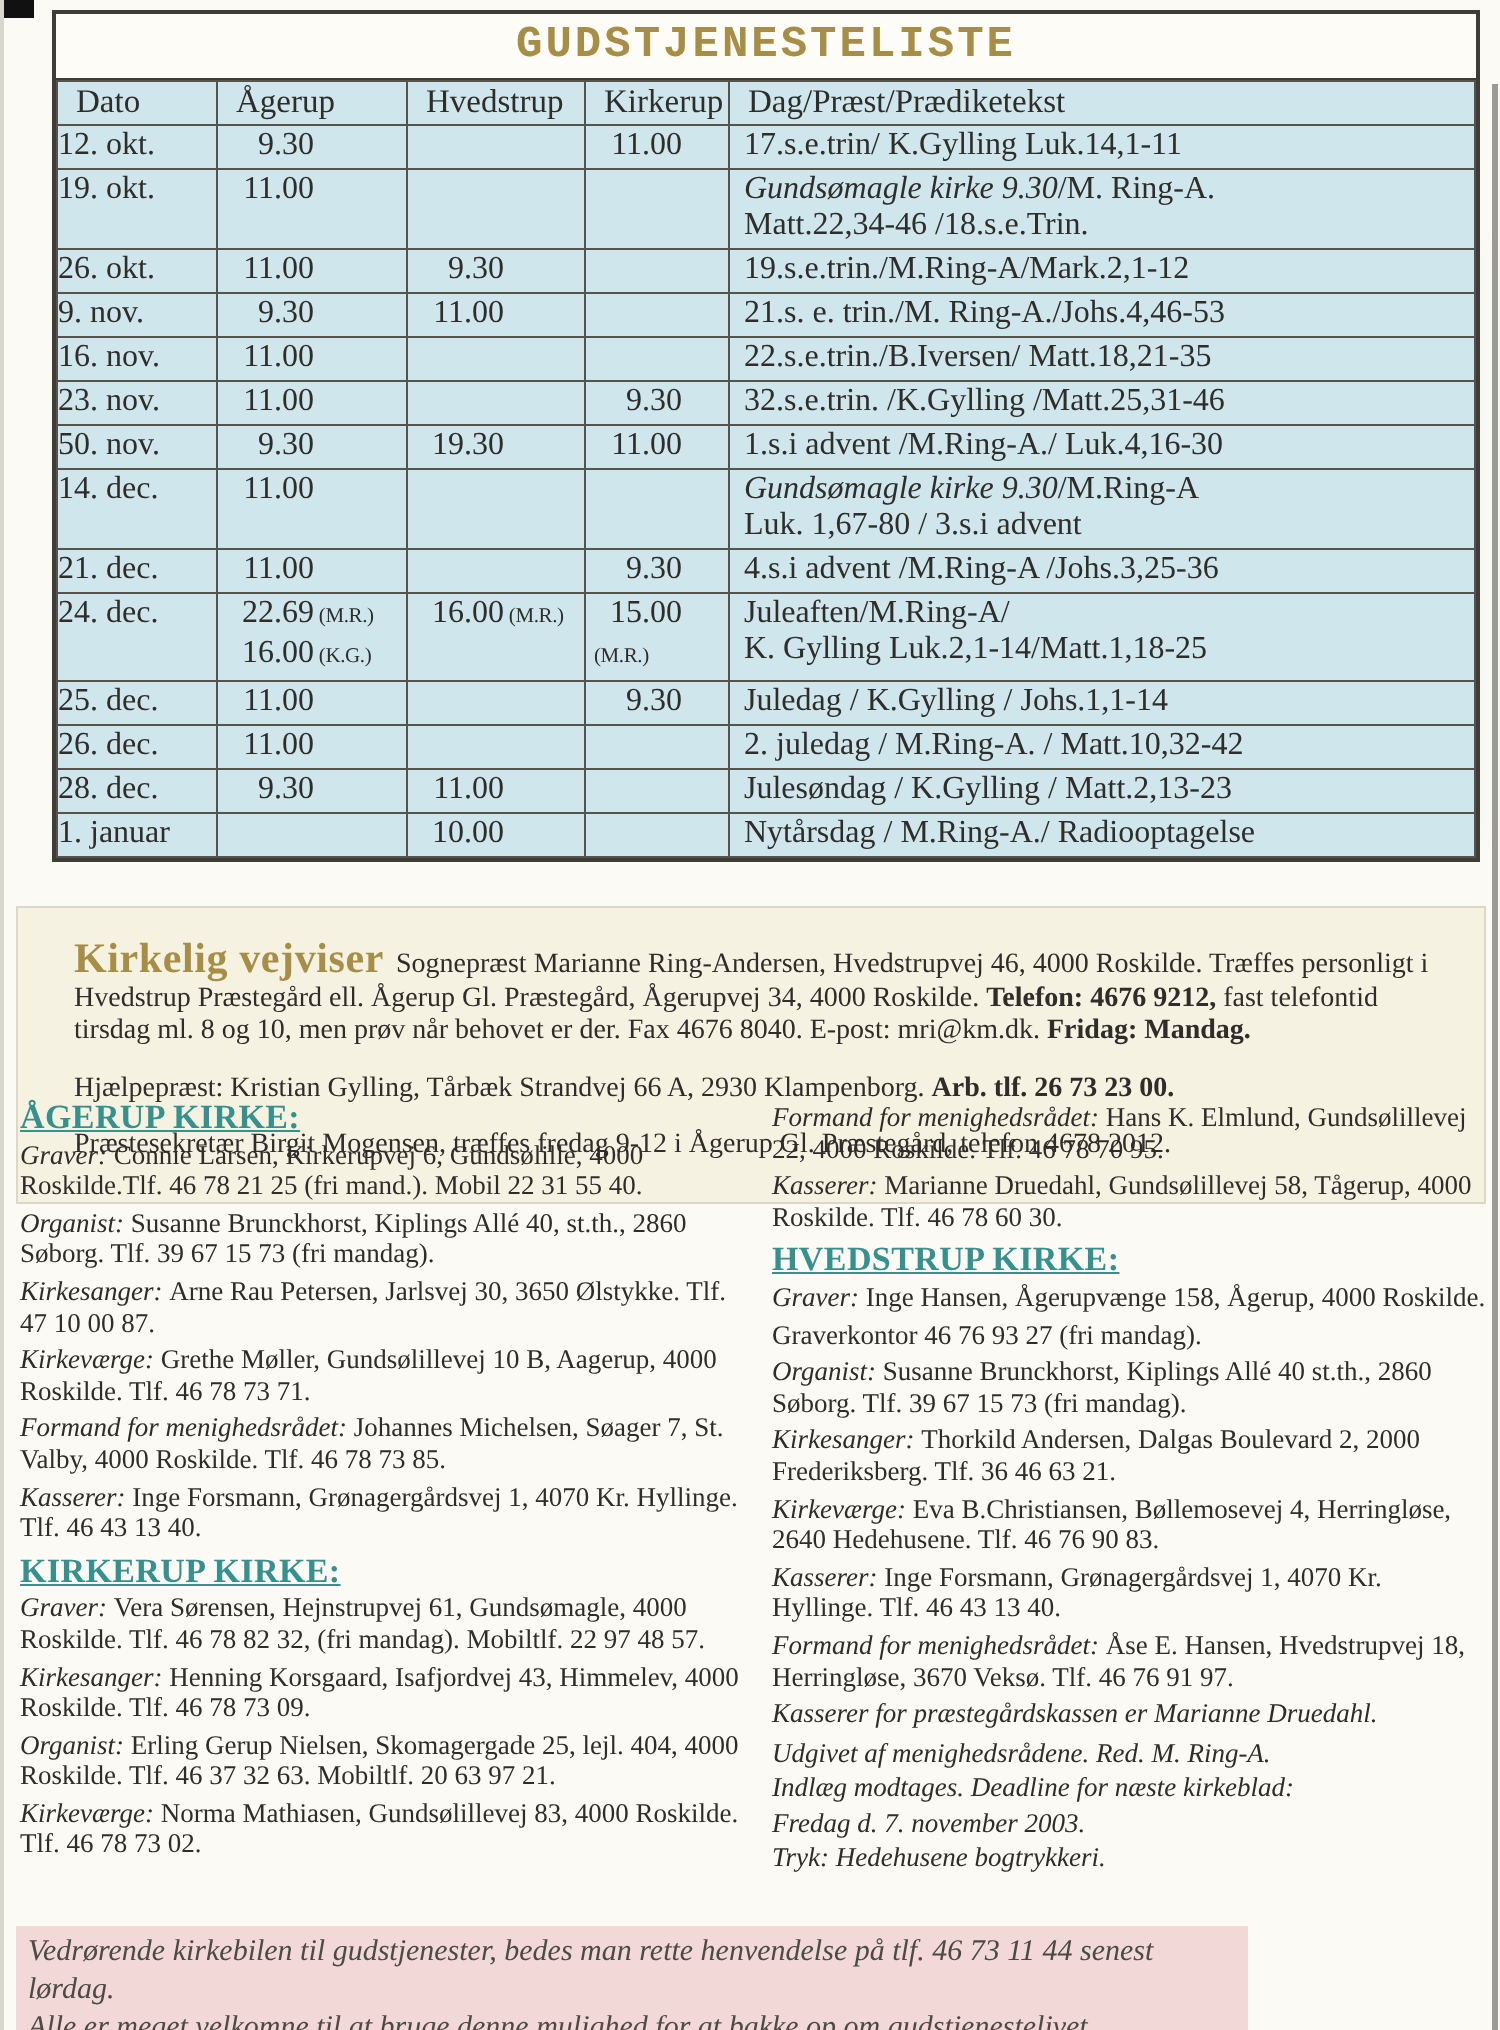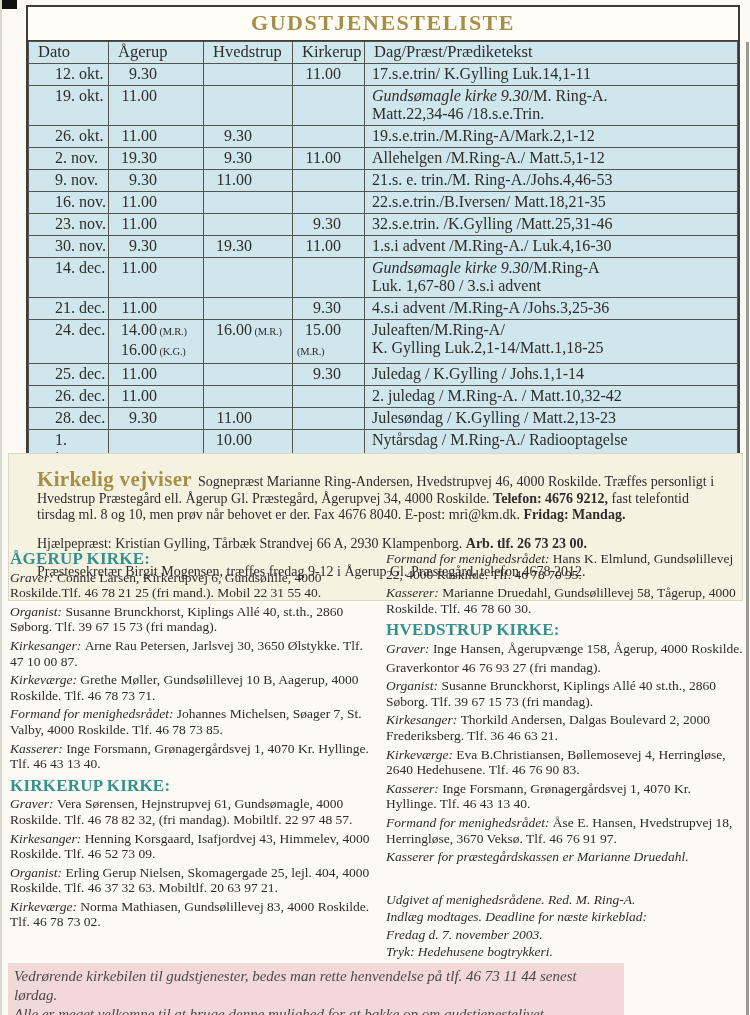--- a/index.html
+++ b/index.html
@@ -21,28 +21,28 @@
   
   .tablebox{
     position:absolute;left:26px;top:5px;width:714px;box-sizing:border-box;
     border:2px solid #3e3d38;background:var(--table-bg,#cfe6ed);
   }
   .title-band{
     background:#fdfcf6;border-bottom:1px solid #3e3d38;
     text-align:center;padding:3px 0 4px;
   }
   .title-band .t{
-    color:var(--gold,#a78e47);font-weight:bold;font-size:22px;letter-spacing:1.5px;
+    color:var(--gold,#a78e47);font-weight:bold;font-size:22px;letter-spacing:1.5px;font-family:Liberation Mono, monospace;
   }
   table.sched{width:100%;border-collapse:collapse;table-layout:fixed;}
   table.sched th, table.sched td{
     border:1px solid #55544c;vertical-align:top;font-size:16px;line-height:18px;
   }
   table.sched th{font-weight:normal;text-align:left;padding:1px 3px 2px 9px;font-size:16.5px;}
-  td.c-date{padding:1px 2px 2px 26px;}
+  td.c-date{padding:1px 2px 2px 0;}
   td.c-time{padding:1px 2px 2px 4px;}
   td.c-dag{padding:1px 4px 2px 7px;}
   .tnum{display:inline-block;min-width:44px;text-align:right;}
   .tnote{font-size:10.5px;letter-spacing:-0.2px;}
   .tline,.dline{line-height:18px;}
   .i{font-style:italic;}
   .b{font-weight:bold;}
 
   
   .vejviser{
@@ -56,26 +56,27 @@
   }
   .vejviser p{margin:12px;}
 
   
   .dircol{position:absolute;top:551px;font-size:13.5px;line-height:15.6px;}
   .dircol.left{left:10px;width:362px;}
   .dircol.right{left:386px;width:358px;}
   .church-heading{
     color:var(--teal,#35908e);font-weight:bold;font-size:17px;letter-spacing:0.2px;
     margin:6px 0 3px;
+    text-decoration:underline;
   }
   .dircol .church-heading:first-child{margin-top:0;}
   .entry{margin:0 0 3px;}
   .entry .lbl{font-style:italic;}
   .entry.i{font-style:italic;}
-  .colophon{margin-top:27px;font-style:italic;}
+  .colophon{margin-top:4px;font-style:italic;}
   .colo-line{margin-bottom:2px;}
 
   
   .footerbox{
     position:absolute;left:8px;top:963px;width:616px;box-sizing:border-box;
     background:var(--footer-bg,#f2d8d6);
     padding:4px 6px 5px;color:#4b4a45;font-style:italic;
   }
   .footerbox div{font-size:15px;line-height:19px;}
 </style>
@@ -144,35 +145,20 @@
             </td>
             <td class="c-time">
               <div class="tline"><span class="tnum">9.30</span></div>
             </td>
             <td class="c-time"></td>
             <td class="c-dag">
               <div class="dline"><span>19.s.e.trin./M.Ring-A/Mark.2,1-12</span></div>
             </td>
           </tr>
           <tr>
-            <td class="c-date">2. nov.</td>
-            <td class="c-time">
-              <div class="tline"><span class="tnum">19.30</span></div>
-            </td>
-            <td class="c-time">
-              <div class="tline"><span class="tnum">9.30</span></div>
-            </td>
-            <td class="c-time">
-              <div class="tline"><span class="tnum">11.00</span></div>
-            </td>
-            <td class="c-dag">
-              <div class="dline"><span>Allehelgen /M.Ring-A./ Matt.5,1-12</span></div>
-            </td>
-          </tr>
-          <tr>
             <td class="c-date">9. nov.</td>
             <td class="c-time">
               <div class="tline"><span class="tnum">9.30</span></div>
             </td>
             <td class="c-time">
               <div class="tline"><span class="tnum">11.00</span></div>
             </td>
             <td class="c-time"></td>
             <td class="c-dag">
               <div class="dline"><span>21.s. e. trin./M. Ring-A./Johs.4,46-53</span></div>
@@ -196,21 +182,21 @@
             </td>
             <td class="c-time"></td>
             <td class="c-time">
               <div class="tline"><span class="tnum">9.30</span></div>
             </td>
             <td class="c-dag">
               <div class="dline"><span>32.s.e.trin. /K.Gylling /Matt.25,31-46</span></div>
             </td>
           </tr>
           <tr>
-            <td class="c-date">30. nov.</td>
+            <td class="c-date">50. nov.</td>
             <td class="c-time">
               <div class="tline"><span class="tnum">9.30</span></div>
             </td>
             <td class="c-time">
               <div class="tline"><span class="tnum">19.30</span></div>
             </td>
             <td class="c-time">
               <div class="tline"><span class="tnum">11.00</span></div>
             </td>
             <td class="c-dag">
@@ -238,21 +224,21 @@
             <td class="c-time">
               <div class="tline"><span class="tnum">9.30</span></div>
             </td>
             <td class="c-dag">
               <div class="dline"><span>4.s.i advent /M.Ring-A /Johs.3,25-36</span></div>
             </td>
           </tr>
           <tr>
             <td class="c-date">24. dec.</td>
             <td class="c-time">
-              <div class="tline"><span class="tnum">14.00</span><span class="tnote"> (M.R.)</span></div>
+              <div class="tline"><span class="tnum">22.69</span><span class="tnote"> (M.R.)</span></div>
               <div class="tline"><span class="tnum">16.00</span><span class="tnote"> (K.G.)</span></div>
             </td>
             <td class="c-time">
               <div class="tline"><span class="tnum">16.00</span><span class="tnote"> (M.R.)</span></div>
             </td>
             <td class="c-time">
               <div class="tline"><span class="tnum">15.00</span><span class="tnote"> (M.R.)</span></div>
             </td>
             <td class="c-dag">
               <div class="dline"><span>Juleaften/M.Ring-A/</span></div>
@@ -320,21 +306,21 @@
   <div class="dircol left">
       <div class="church-heading">ÅGERUP KIRKE:</div>
       <div class="entry"><span class="lbl">Graver: </span><span>Connie Larsen, Kirkerupvej 6, Gundsølille, 4000 Roskilde.Tlf. 46 78 21 25 (fri mand.). Mobil 22 31 55 40.</span></div>
       <div class="entry"><span class="lbl">Organist: </span><span>Susanne Brunckhorst, Kiplings Allé 40, st.th., 2860 Søborg. Tlf. 39 67 15 73 (fri mandag).</span></div>
       <div class="entry"><span class="lbl">Kirkesanger: </span><span>Arne Rau Petersen, Jarlsvej 30, 3650 Ølstykke. Tlf. 47 10 00 87.</span></div>
       <div class="entry"><span class="lbl">Kirkeværge: </span><span>Grethe Møller, Gundsølillevej 10 B, Aagerup, 4000 Roskilde. Tlf. 46 78 73 71.</span></div>
       <div class="entry"><span class="lbl">Formand for menighedsrådet: </span><span>Johannes Michelsen, Søager 7, St. Valby, 4000 Roskilde. Tlf. 46 78 73 85.</span></div>
       <div class="entry"><span class="lbl">Kasserer: </span><span>Inge Forsmann, Grønagergårdsvej 1, 4070 Kr. Hyllinge. Tlf. 46 43 13 40.</span></div>
       <div class="church-heading">KIRKERUP KIRKE:</div>
       <div class="entry"><span class="lbl">Graver: </span><span>Vera Sørensen, Hejnstrupvej 61, Gundsømagle, 4000 Roskilde. Tlf. 46 78 82 32, (fri mandag). Mobiltlf. 22 97 48 57.</span></div>
-      <div class="entry"><span class="lbl">Kirkesanger: </span><span>Henning Korsgaard, Isafjordvej 43, Himmelev, 4000 Roskilde. Tlf. 46 52 73 09.</span></div>
+      <div class="entry"><span class="lbl">Kirkesanger: </span><span>Henning Korsgaard, Isafjordvej 43, Himmelev, 4000 Roskilde. Tlf. 46 78 73 09.</span></div>
       <div class="entry"><span class="lbl">Organist: </span><span>Erling Gerup Nielsen, Skomagergade 25, lejl. 404, 4000 Roskilde. Tlf. 46 37 32 63. Mobiltlf. 20 63 97 21.</span></div>
       <div class="entry"><span class="lbl">Kirkeværge: </span><span>Norma Mathiasen, Gundsølillevej 83, 4000 Roskilde. Tlf. 46 78 73 02.</span></div>
     </div>
   <div class="dircol right">
   <div class="entry"><span class="lbl">Formand for menighedsrådet: </span><span>Hans K. Elmlund, Gundsølillevej 22, 4000 Roskilde. Tlf. 46 78 70 95.</span></div>
       <div class="entry"><span class="lbl">Kasserer: </span><span>Marianne Druedahl, Gundsølillevej 58, Tågerup, 4000 Roskilde. Tlf. 46 78 60 30.</span></div>
       <div class="church-heading">HVEDSTRUP KIRKE:</div>
       <div class="entry"><span class="lbl">Graver: </span><span>Inge Hansen, Ågerupvænge 158, Ågerup, 4000 Roskilde.</span></div>
       <div class="entry"><span>Graverkontor 46 76 93 27 (fri mandag).</span></div>
       <div class="entry"><span class="lbl">Organist: </span><span>Susanne Brunckhorst, Kiplings Allé 40 st.th., 2860 Søborg. Tlf. 39 67 15 73 (fri mandag).</span></div>

